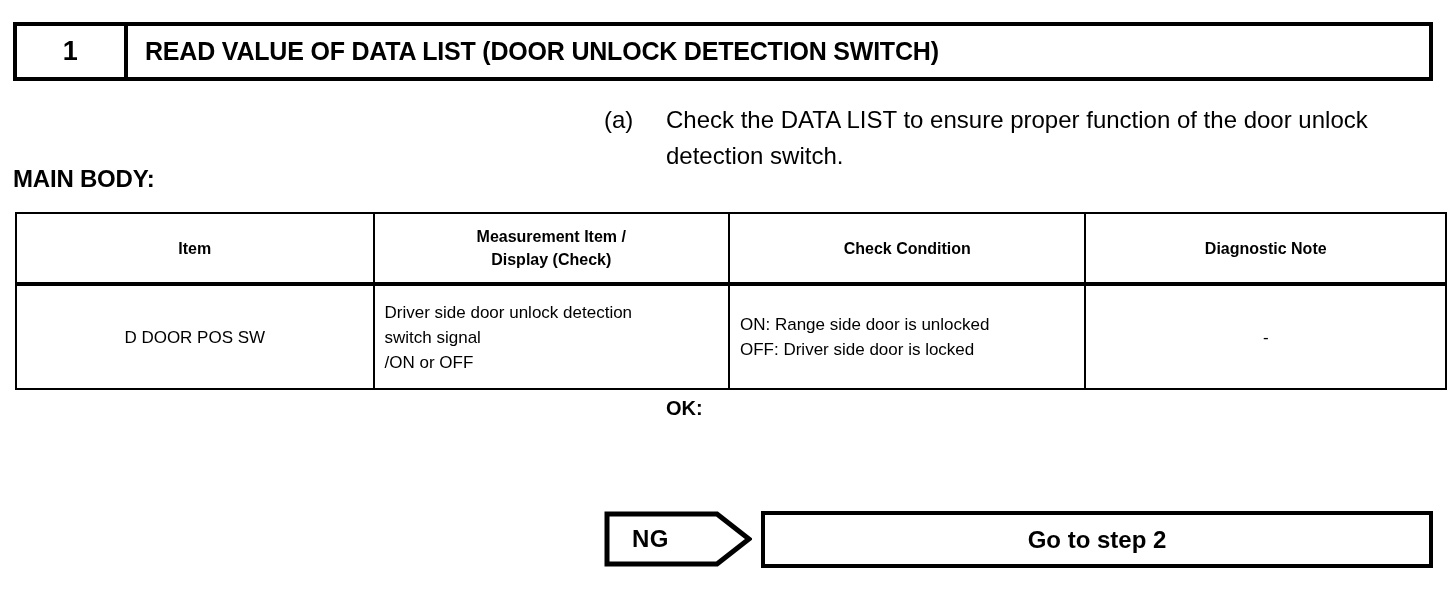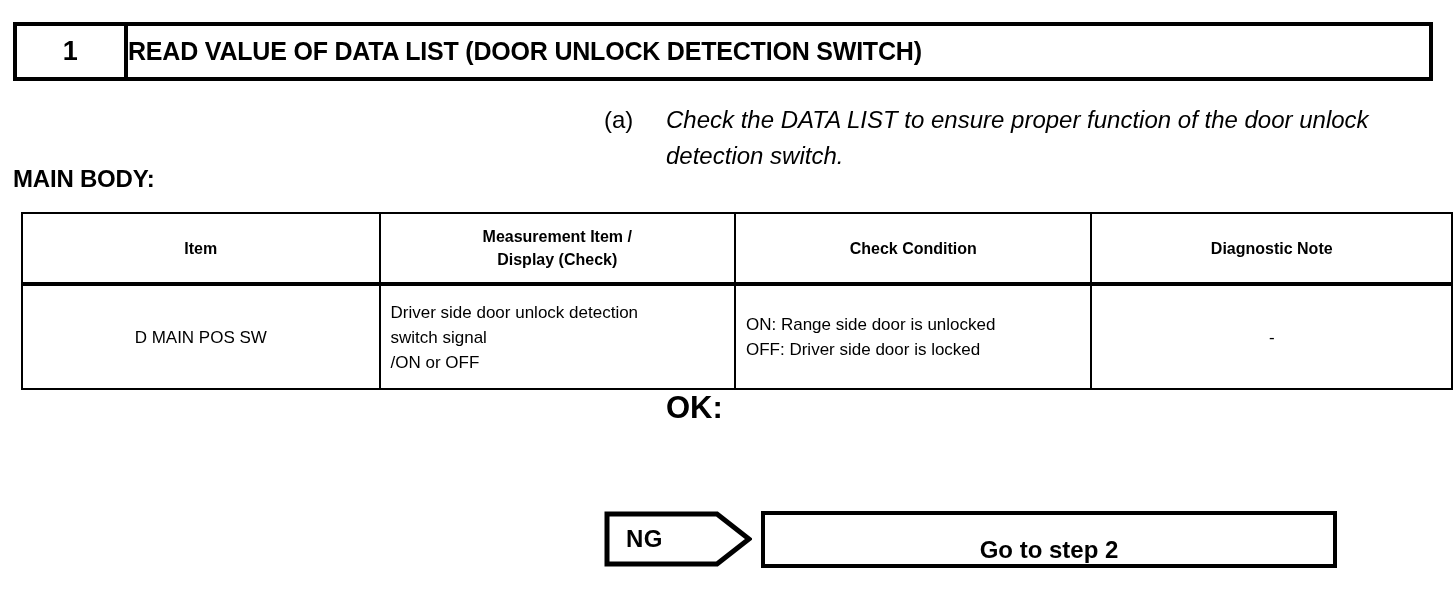--- a/index.html
+++ b/index.html
@@ -36,20 +36,21 @@
     align-items: center;
     justify-content: center;
     font-size: 27px;
     font-weight: bold;
     letter-spacing: 0.5px;
   }
   .step-title {
     flex: 1;
     display: flex;
     align-items: center;
+    padding-left: 17px;
     font-size: 25px;
     font-weight: bold;
     letter-spacing: -0.2px;
     white-space: nowrap;
   }
 
   
   .instruction {
     position: absolute;
     left: 604px;
@@ -59,37 +60,36 @@
     align-items: flex-start;
     font-size: 24px;
     line-height: 36px;
   }
   .instruction-marker {
     width: 62px;
     flex: none;
   }
   .instruction-text {
     flex: 1;
-    font-style: italic;
   }
 
   
   .main-body-label {
     position: absolute;
     left: 13px;
     top: 165px;
     font-size: 24px;
     font-weight: bold;
     letter-spacing: -0.2px;
   }
 
   
   .data-table-wrap {
     position: absolute;
-    left: 21px;
+    left: 15px;
     top: 212px;
     width: 1432px;
   }
   table.data-table {
     border-collapse: collapse;
     width: 100%;
     table-layout: fixed;
     background: #fff;
   }
   table.data-table th,
@@ -134,21 +134,21 @@
   .cell-line { display: block; white-space: nowrap; }
 
   
   .ok-section {
     position: absolute;
     left: 666px;
     top: 392px;
     width: 770px;
   }
   .ok-label {
-    font-size: 31px;
+    font-size: 20px;
     font-weight: bold;
     line-height: 32px;
   }
   .ok-text {
     margin-left: 24px;
     font-size: 24px;
     font-weight: bold;
     line-height: 32px;
   }
 
@@ -163,37 +163,37 @@
   .ng-arrow {
     position: absolute;
     left: 0;
     top: 2px;
     width: 148px;
     height: 56px;
   }
   .ng-arrow svg { display: block; }
   .ng-label {
     position: absolute;
-    left: 22px;
+    left: 28px;
     top: 16px;
     font-size: 24px;
     font-weight: bold;
     letter-spacing: 0.5px;
   }
   .goto-box {
     position: absolute;
     left: 157px;
     top: 2px;
-    width: 576px;
+    width: 672px;
     height: 57px;
     border: 4px solid #000;
     box-sizing: border-box;
     background: #fff;
     display: flex;
-    align-items: flex-end;
+    align-items: center;
     justify-content: center;
     font-size: 24px;
     font-weight: bold;
   }
 </style>
 </head>
 <body>
 
 <div class="step-header">
   <div class="step-number">1</div>
@@ -227,21 +227,21 @@
       </tr>
       <tr class="head-sep-row">
         <td></td>
         <td></td>
         <td></td>
         <td></td>
       </tr>
     </thead>
     <tbody>
       <tr>
-        <td class="cell-item">D MAIN POS SW</td>
+        <td class="cell-item">D DOOR POS SW</td>
         <td class="cell-measure">
           <span class="cell-line">Driver side door unlock detection</span>
           <span class="cell-line">switch signal</span>
           <span class="cell-line">/ON or OFF</span>
         </td>
         <td class="cell-normal">
           <span class="cell-line">ON: Range side door is unlocked</span>
           <span class="cell-line">OFF: Driver side door is locked</span>
         </td>
         <td class="cell-note">-</td>

